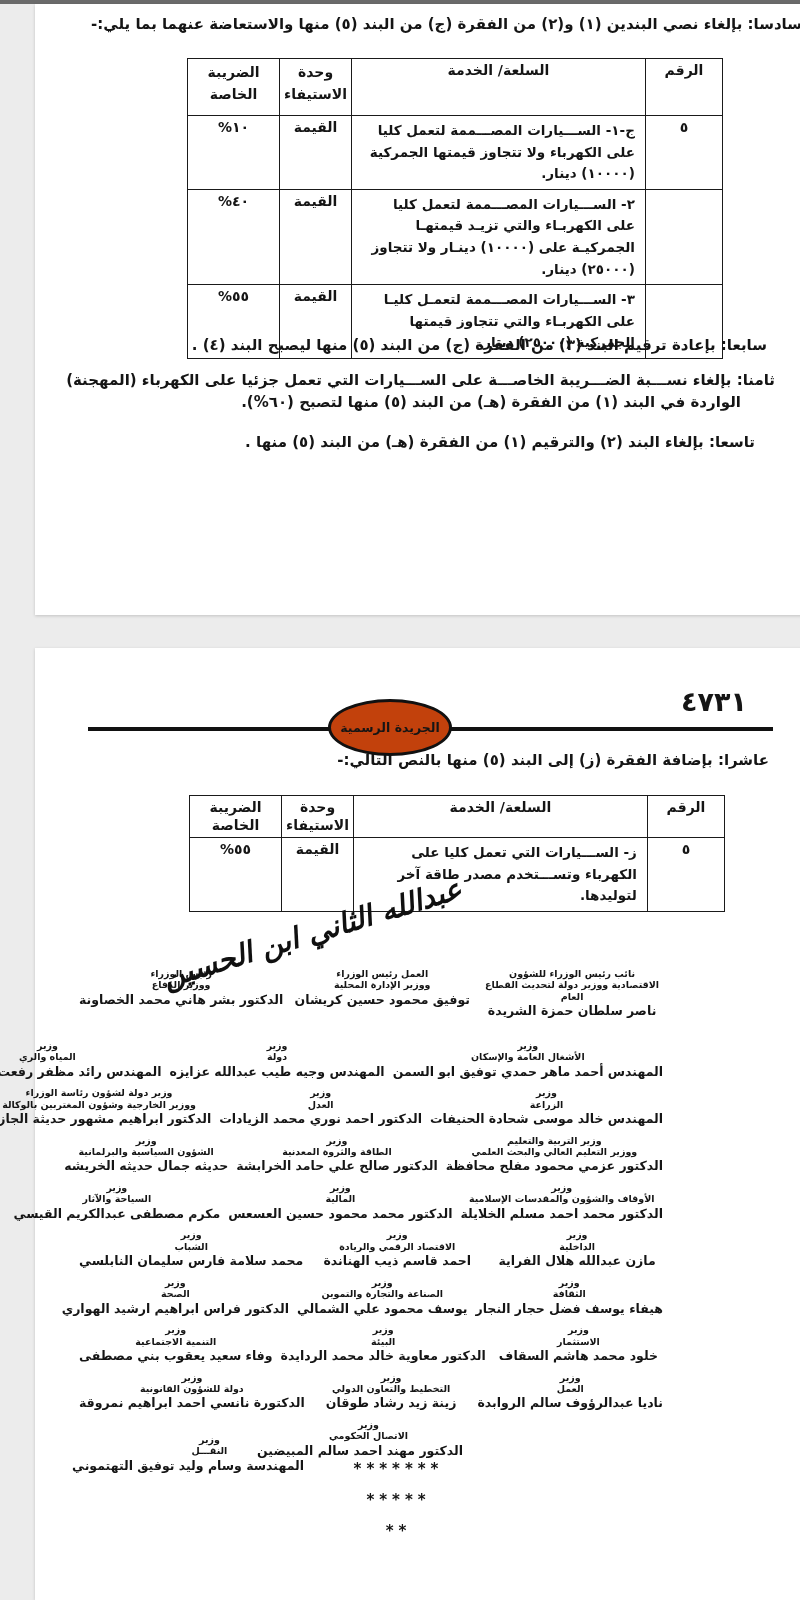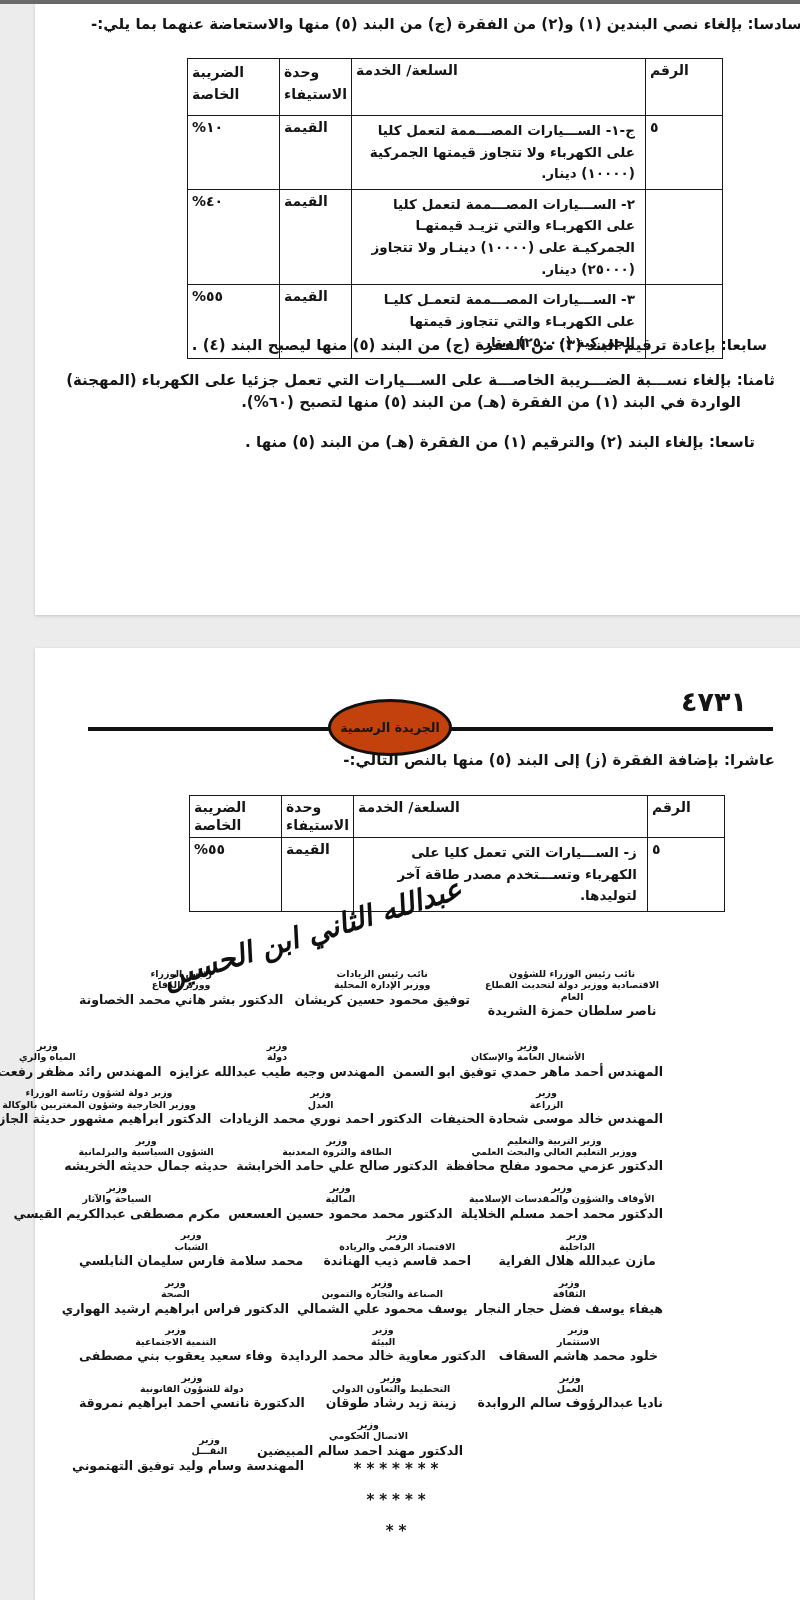--- a/index.html
+++ b/index.html
@@ -21,21 +21,21 @@
 
   .para { position:absolute; font-weight:bold; font-size:15px; line-height:1.45; text-align:right; white-space:nowrap; }
   .para .indent2 { display:block; margin-right:34px; }
 
   table.tariff {
     position:absolute; border-collapse:collapse; direction:rtl;
     font-weight:bold; background:#fff;
   }
   table.tariff th, table.tariff td {
     border:1.5px solid #1a1a1a; vertical-align:top; padding:3px 4px;
-    font-size:14px; text-align:left;
+    font-size:14px; text-align:center;
   }
   table.tariff td.item-cell { text-align:right; padding:4px 10px 4px 8px; font-size:13.5px; line-height:1.6; }
   .t1 { top:54px; right:104px; width:536px; }
   .t1 th { height:57px; }
   .col-num { width:78px; }
   .col-item { width:300px;border-radius:27px; }
   .col-unit { width:65px; }
   .col-tax { width:93px; }
   .hdr-2line span { display:block; line-height:1.55; }
   .t1 tr.r1 td { height:63px; }
@@ -136,21 +136,21 @@
 </div>
 
 <div class="page page-2">
 
   <div class="page-no">٤٧٣١</div>
   <div class="rule"></div>
   <div class="gazette-ellipse">
     <span>الجريدة الرسمية</span>
   </div>
 
-  <div class="para" style="top:102px; right:52px;">عاشرا: بإضافة الفقرة (ز) إلى البند (٥) منها بالنص التالي:-</div>
+  <div class="para" style="top:102px; right:58px;">عاشرا: بإضافة الفقرة (ز) إلى البند (٥) منها بالنص التالي:-</div>
 
   <table class="tariff t2">
     <tbody>
         <tr>
       <th class="col-num">الرقم</th>
       <th class="col-item">السلعة/ الخدمة</th>
       <th class="col-unit hdr-2line">
         <span>وحدة</span>
         <span>الاستيفاء</span>
       </th>
@@ -175,21 +175,21 @@
       <div class="m-row m-row-first">
         <div class="m-entry">
           <div class="m-title">
             <span>نائب رئيس الوزراء للشؤون</span>
             <span>الاقتصادية ووزير دولة لتحديث القطاع العام</span>
           </div>
           <div class="m-name">ناصر سلطان حمزة الشريدة</div>
         </div>
         <div class="m-entry">
           <div class="m-title">
-            <span>نائب رئيس الزيادات</span>
+            <span>العمل رئيس الوزراء</span>
             <span>ووزير الإدارة المحلية</span>
           </div>
           <div class="m-name">توفيق محمود حسين كريشان</div>
         </div>
         <div class="m-entry">
           <div class="m-title">
             <span>رئيس الوزراء</span>
             <span>ووزير الدفاع</span>
           </div>
           <div class="m-name">الدكتور بشر هاني محمد الخصاونة</div>

